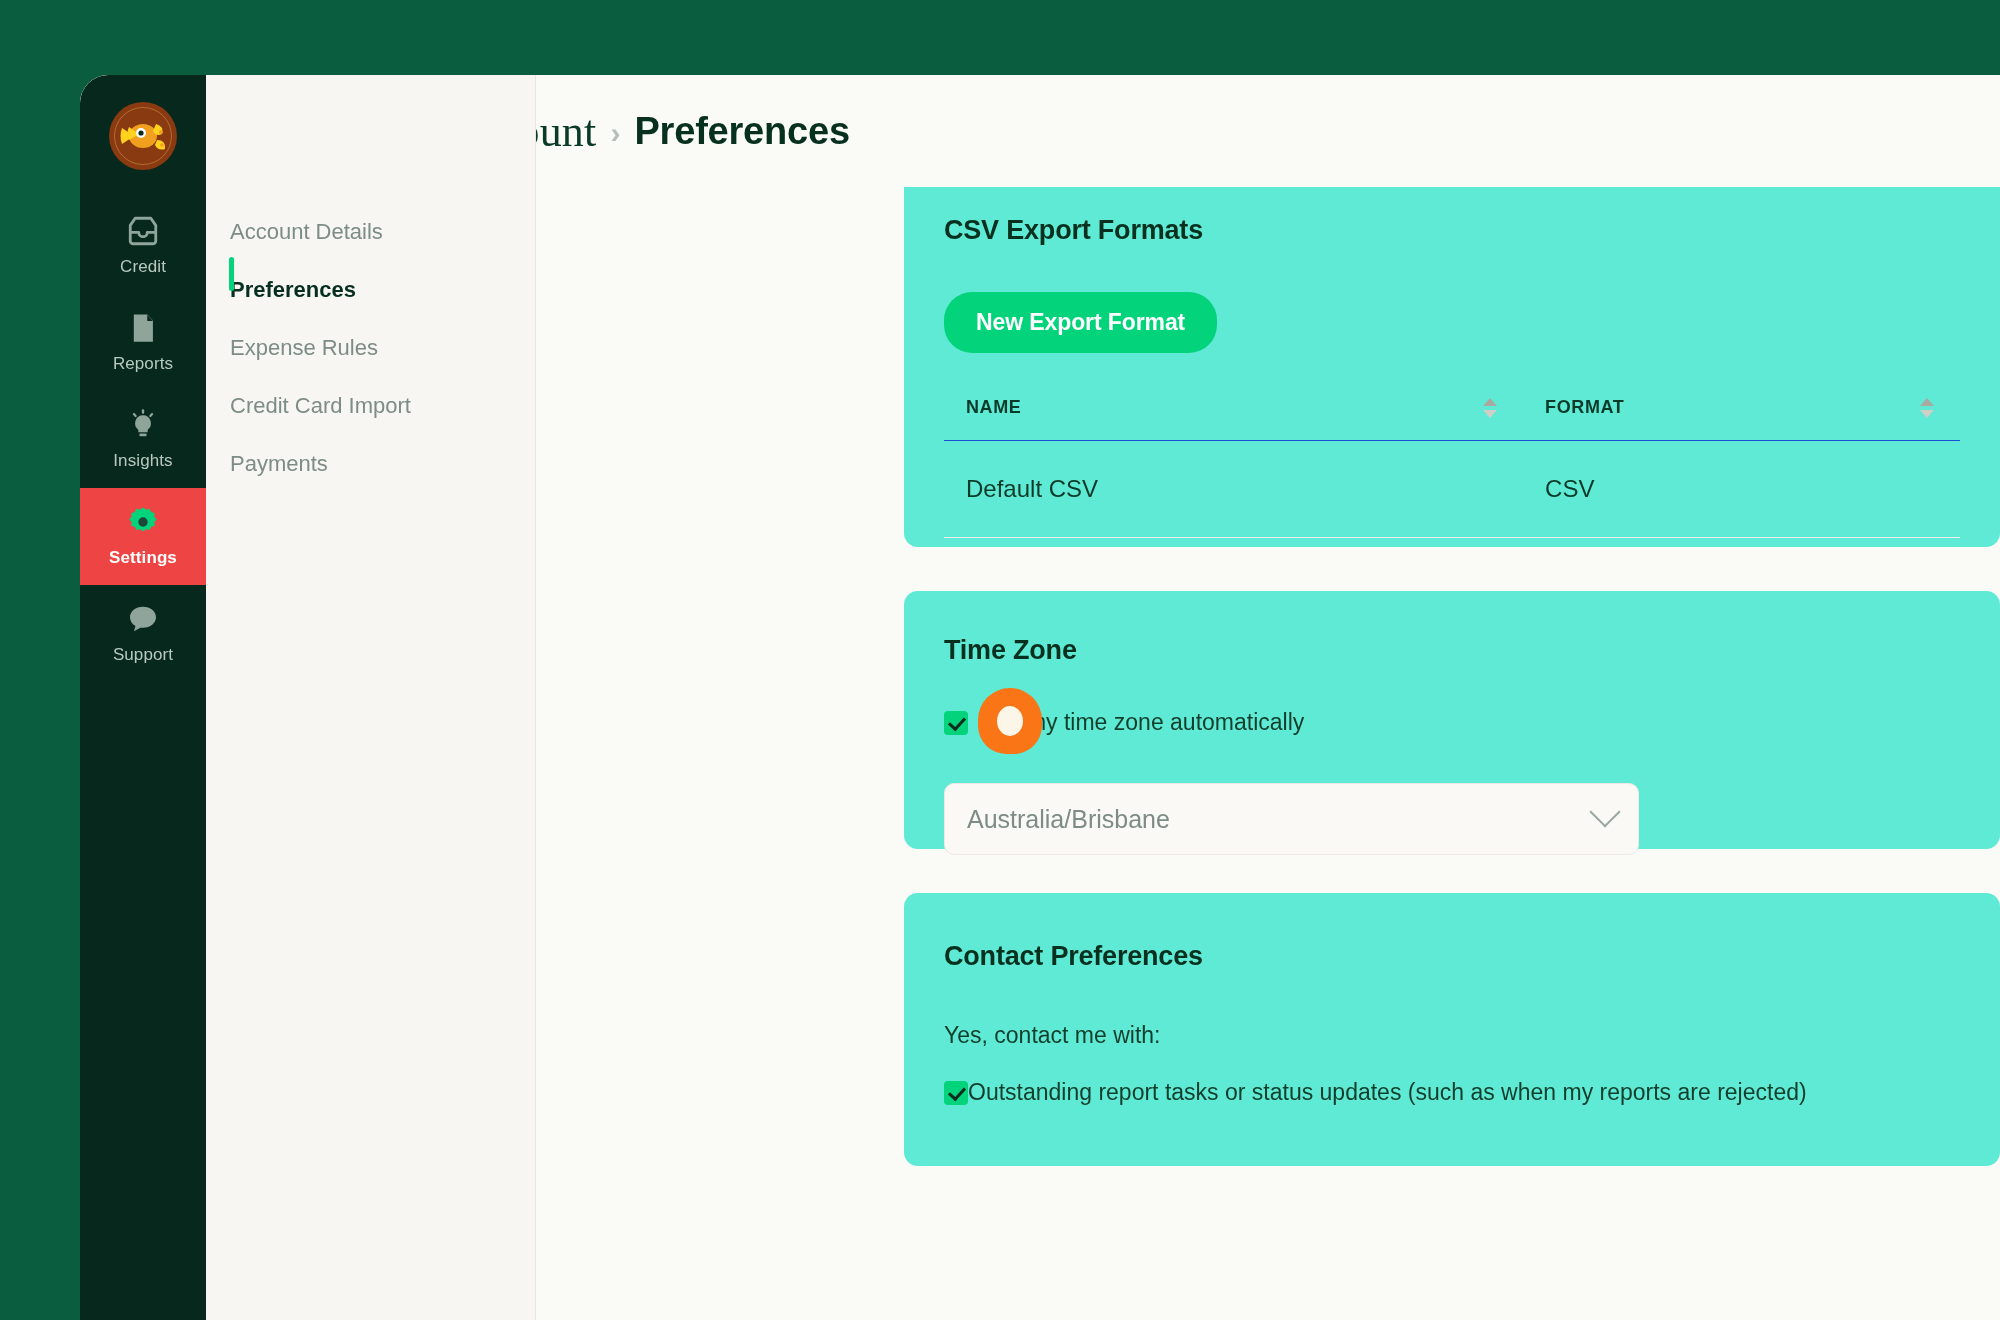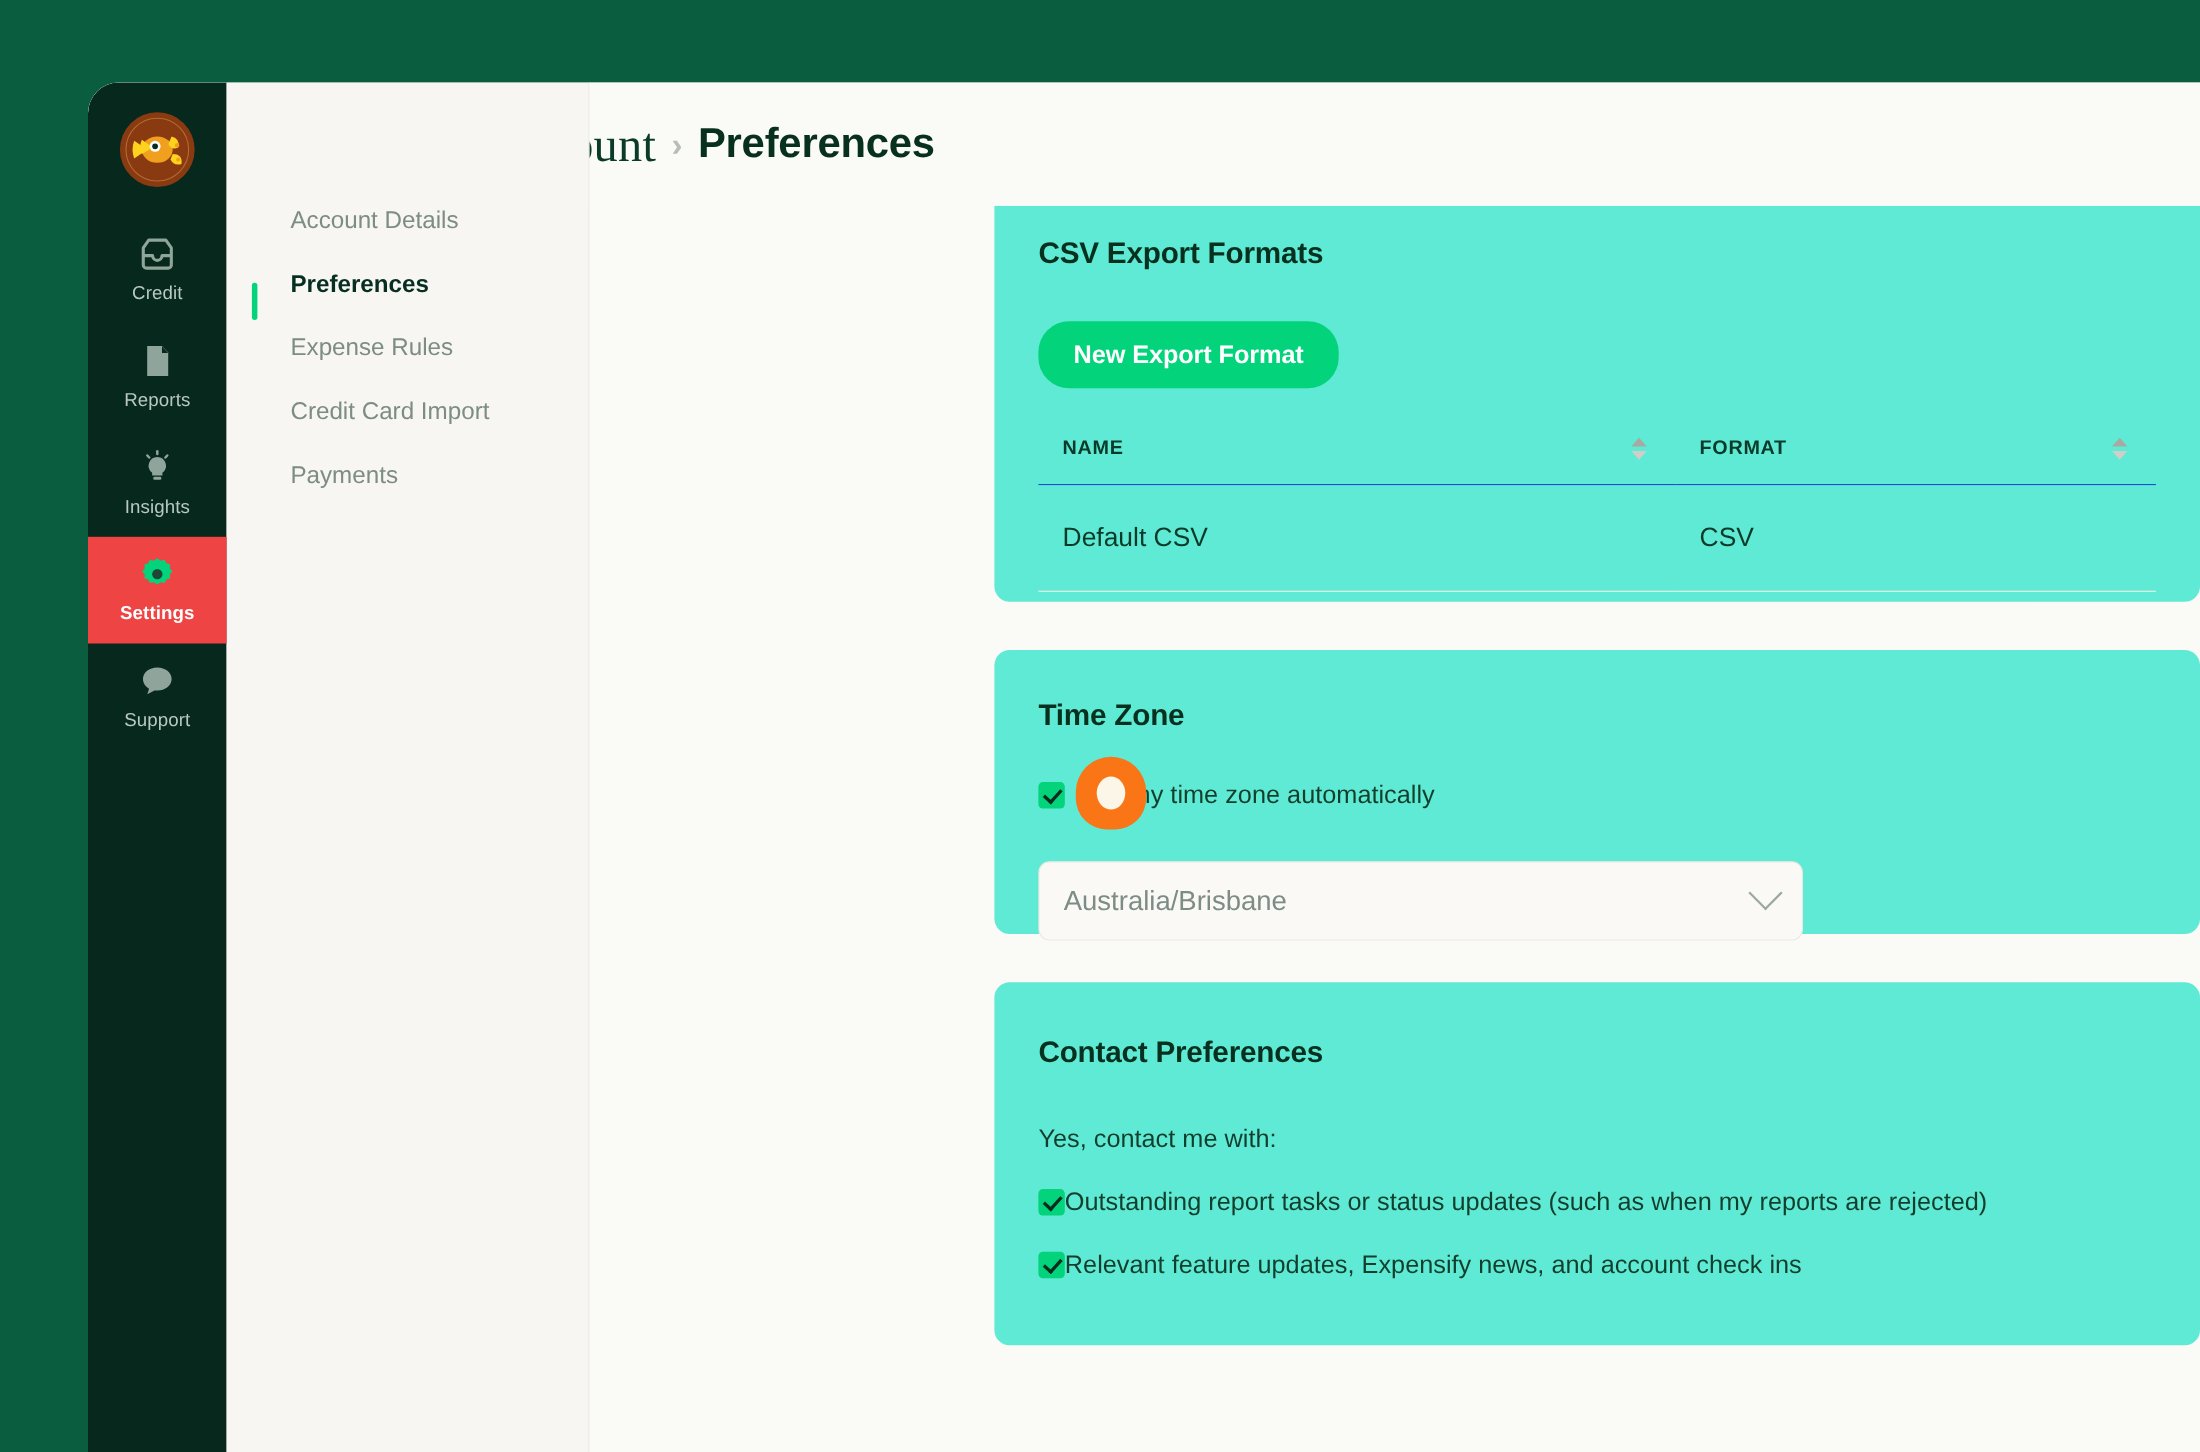--- a/index.html
+++ b/index.html
@@ -97,22 +97,22 @@
   #secondary {
     width: 330px;
     flex: 0 0 330px;
     background: #F7F6F2;
     border-right: 1px solid #E9E6DF;
     padding-top: 112px;
   }
   .sub-item {
     height: 58px;
     display: flex;
-    align-items: flex-start;
-    padding-left: 58px;
+    align-items: flex-end;
+    padding-left: 24px;
     font-size: 22px;
     color: #7D8C85;
     position: relative;
     cursor: pointer;
   }
   .sub-item.active {
     color: #062E21;
     font-weight: bold;
   }
   .sub-item.active::before {
@@ -497,24 +497,20 @@
         <div class="card" id="contact-card">
           <div class="card-title">Contact Preferences</div>
 
           <div class="intro-line">Yes, contact me with:</div>
 
           <div class="pref-row">
             <span class="checkbox"></span>
             <span class="checkline-label">Outstanding report tasks or status updates (such as when my reports are rejected)</span>
           </div>
 
-          <div class="pref-row">
-            <span class="checkbox"></span>
-            <span class="checkline-label">Relevant feature updates, Expensify news, and account check ins</span>
-          </div>
         </div>
 
       </div>
     </section>
   </div>
 
   <div id="cursor"></div>
 </div>
 
 </body></html>

